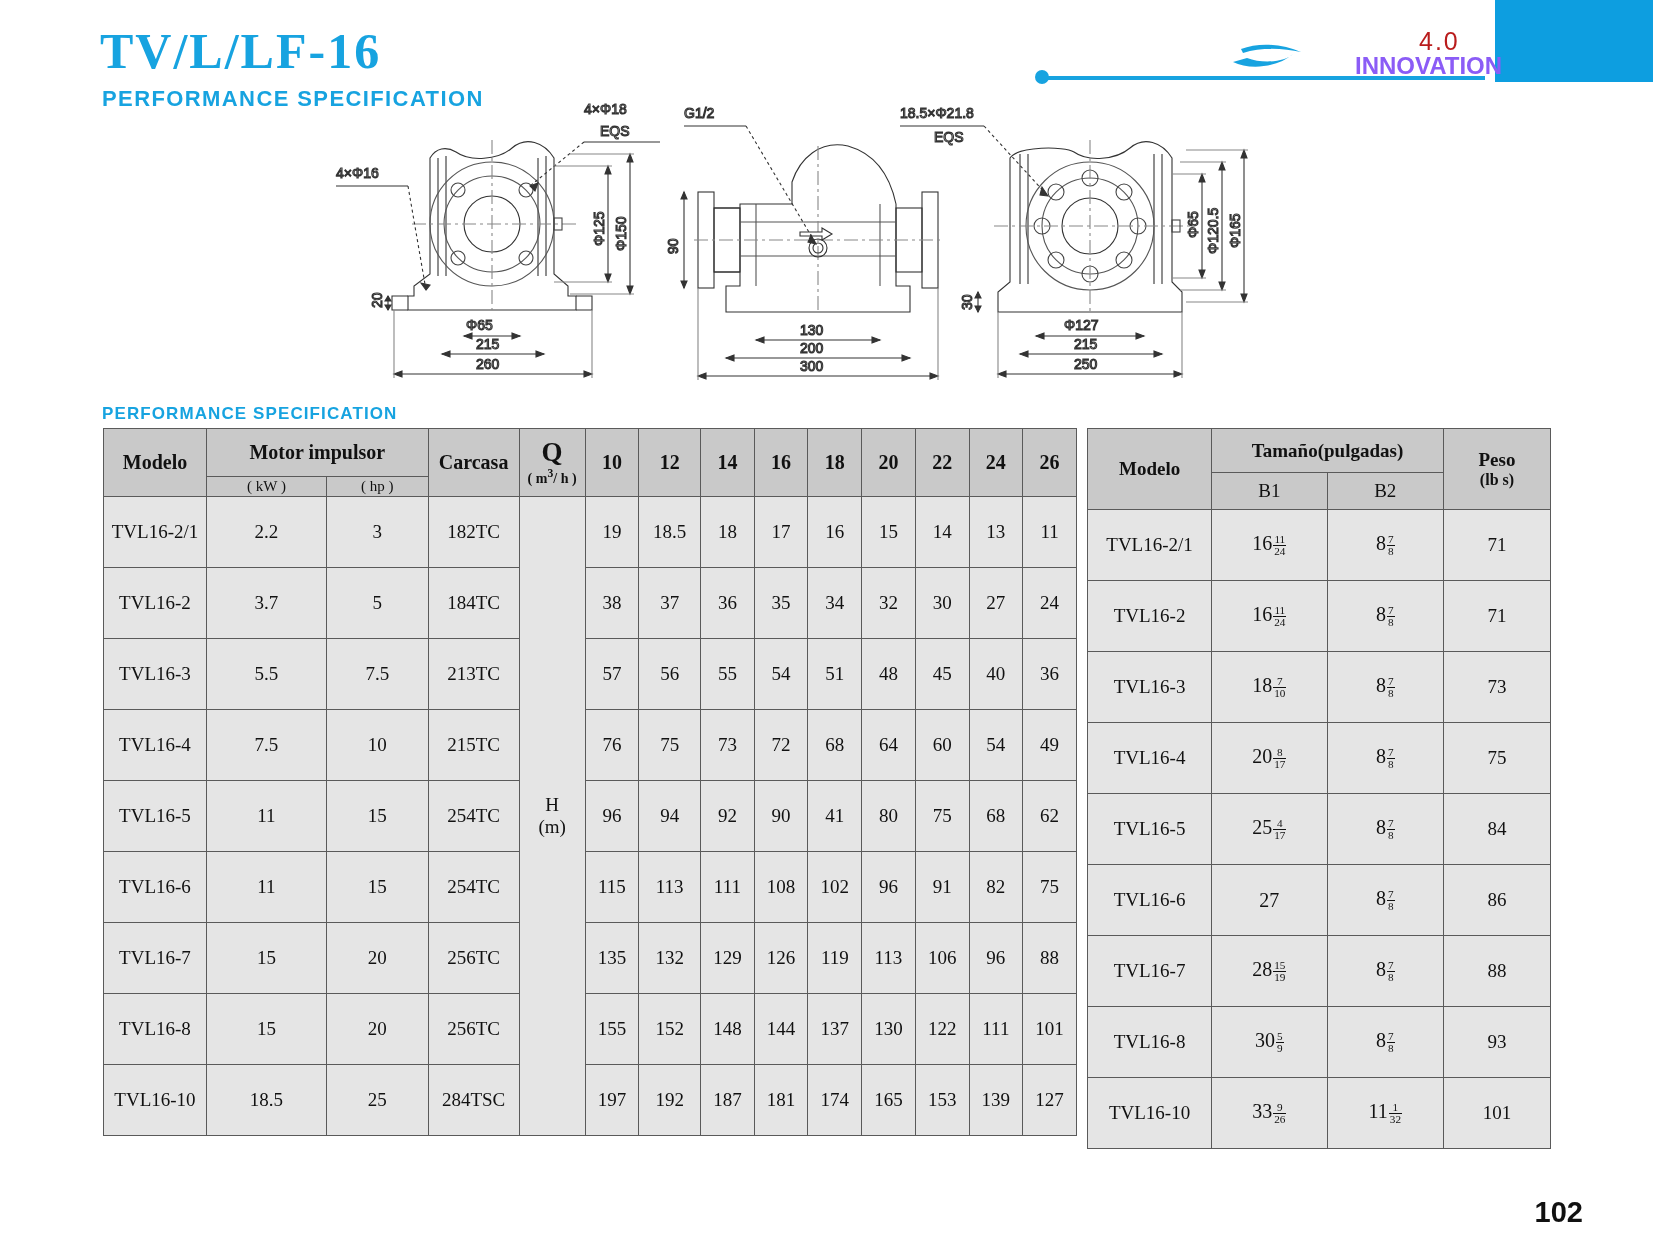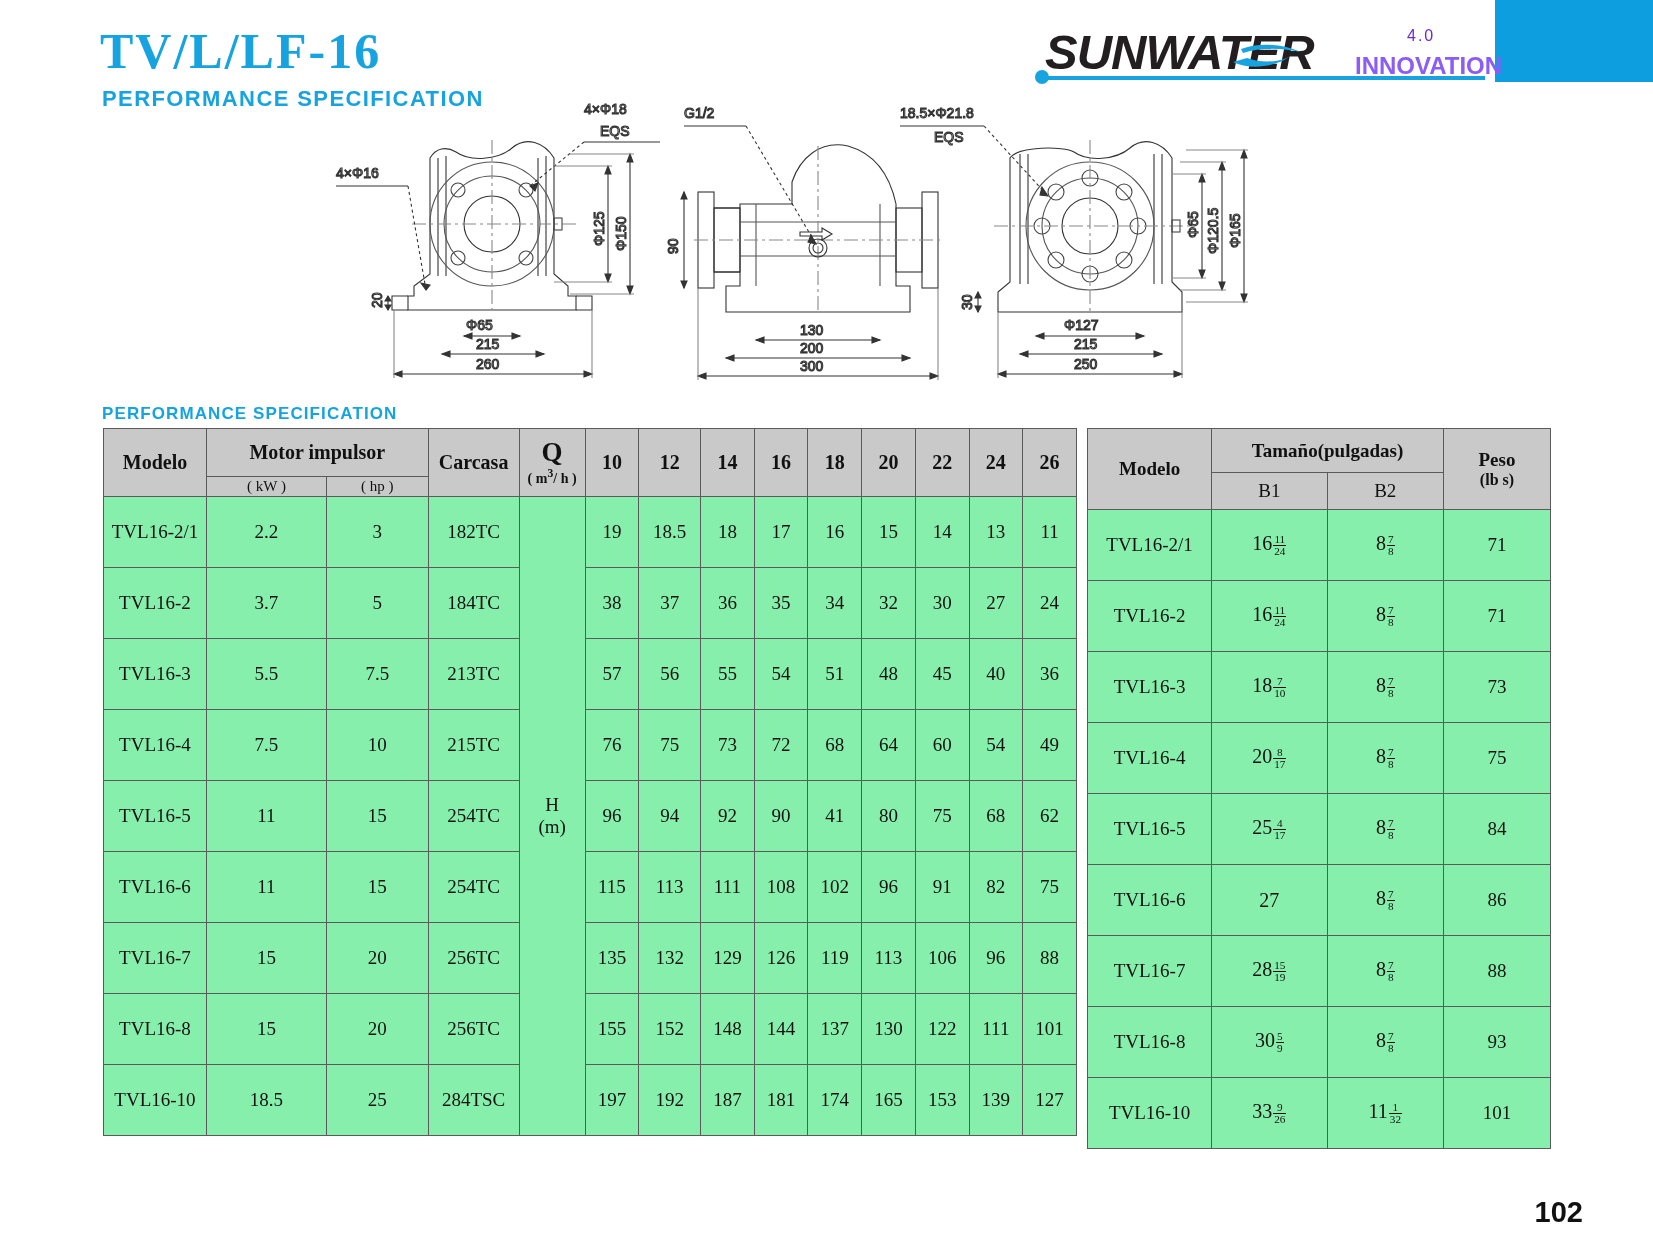--- a/index.html
+++ b/index.html
@@ -60,23 +60,23 @@
     pointer-events:none;
   }
   .logo-innov {
     position:absolute; left:320px; top:34px;
     font-family:"Liberation Sans", sans-serif;
     font-weight:bold; font-size:24px;
     color:#8b5cf6; letter-spacing:0px;
     white-space:nowrap;
   }
   .logo-ver {
-    position:absolute; left:372px; top:9px;
+    position:absolute; left:384px; top:9px;
     font-family:"Liberation Sans", sans-serif;
-    font-size:16px; color:#6d28d9;
+    font-size:25px; color:#b91c1c;
     letter-spacing:2px;
     white-space:nowrap;
   }
 
   
   .drawings {
     position:absolute; left:330px; top:96px;
     width:940px; height:300px;
   }
   .drawings svg { display:block; }
@@ -89,21 +89,21 @@
     letter-spacing:1.1px;
     color:#17a3e0;
     white-space:nowrap;
   }
 
   
   .tbl {
     position:absolute;
     border-collapse:collapse;
     font-family:"Liberation Serif", serif;
-    background:#86efac;
+    background:#e5e5e5;
   }
   .tbl td, .tbl th {
     border:1px solid #5a5a5a;
     text-align:center;
     vertical-align:middle;
     font-weight:normal;
     color:#111;
   }
   .tbl thead th { background:#c9c9c9; font-weight:bold; }
 
@@ -145,21 +145,20 @@
 <body>
 
 <div class="hdr-bluebar"></div>
 
 <div class="title-main">TV/L/LF-16</div>
 <div class="title-sub">PERFORMANCE SPECIFICATION</div>
 
 <div class="logo-wrap">
   <div class="logo-dot"></div>
   <div class="logo-underline"></div>
-  <div class="logo-sun">SUNWATER</div>
   <svg class="logo-swoosh" viewBox="0 0 78 30">
     <path d="M2 22 C 18 30, 46 28, 62 14 C 54 22, 32 24, 16 18 Z" fill="#17a3e0"></path>
     <path d="M10 9 C 28 2, 52 4, 70 12 C 52 8, 30 7, 12 13 Z" fill="#17a3e0"></path>
   </svg>
   <div class="logo-ver">4.0</div>
   <div class="logo-innov">INNOVATION</div>
 </div>
 
 <div class="drawings">
 <svg width="940" height="300" viewBox="0 0 940 300">

